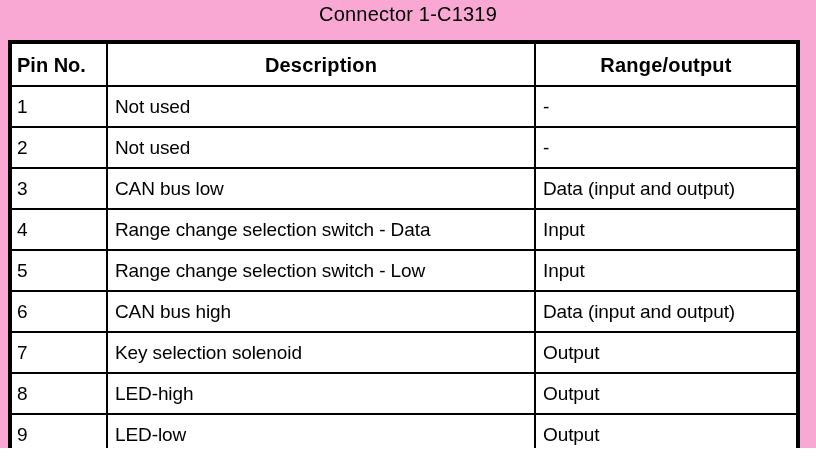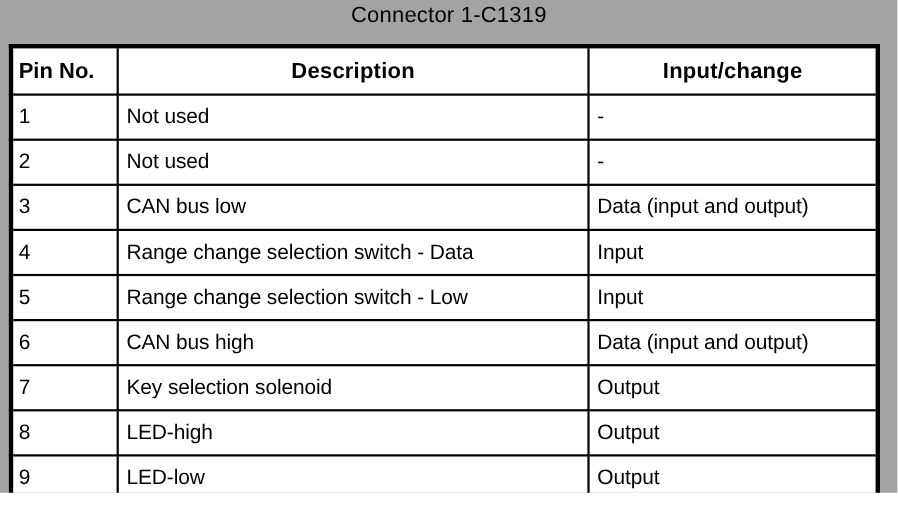--- a/index.html
+++ b/index.html
@@ -12,21 +12,21 @@
     width: 816px;
     height: 476px;
     font-family: "Liberation Sans", sans-serif;
     color: #000000;
     -webkit-font-smoothing: none;
   }
   .page {
     position: relative;
     width: 816px;
     height: 448px;
-    background: #a3a3a3;
+    background: #f9a8d4;
     overflow: hidden;
   }
   .figure-title {
     position: absolute;
     left: 0;
     top: 1px;
     width: 816px;
     text-align: center;
     font-size: 20px;
     font-weight: 400;
@@ -109,21 +109,21 @@
     <table class="pin-table">
       <colgroup>
         <col class="c-pin">
         <col class="c-desc">
         <col class="c-io">
       </colgroup>
       <thead>
         <tr>
           <th class="th-pin">Pin No.</th>
           <th class="th-desc">Description</th>
-          <th class="th-io">Input/change</th>
+          <th class="th-io">Range/output</th>
         </tr>
       </thead>
       <tbody>
         <tr>
           <td class="cell-pin">1</td>
           <td class="cell-desc">Not used</td>
           <td class="cell-io">-</td>
         </tr>
         <tr>
           <td class="cell-pin">2</td>

